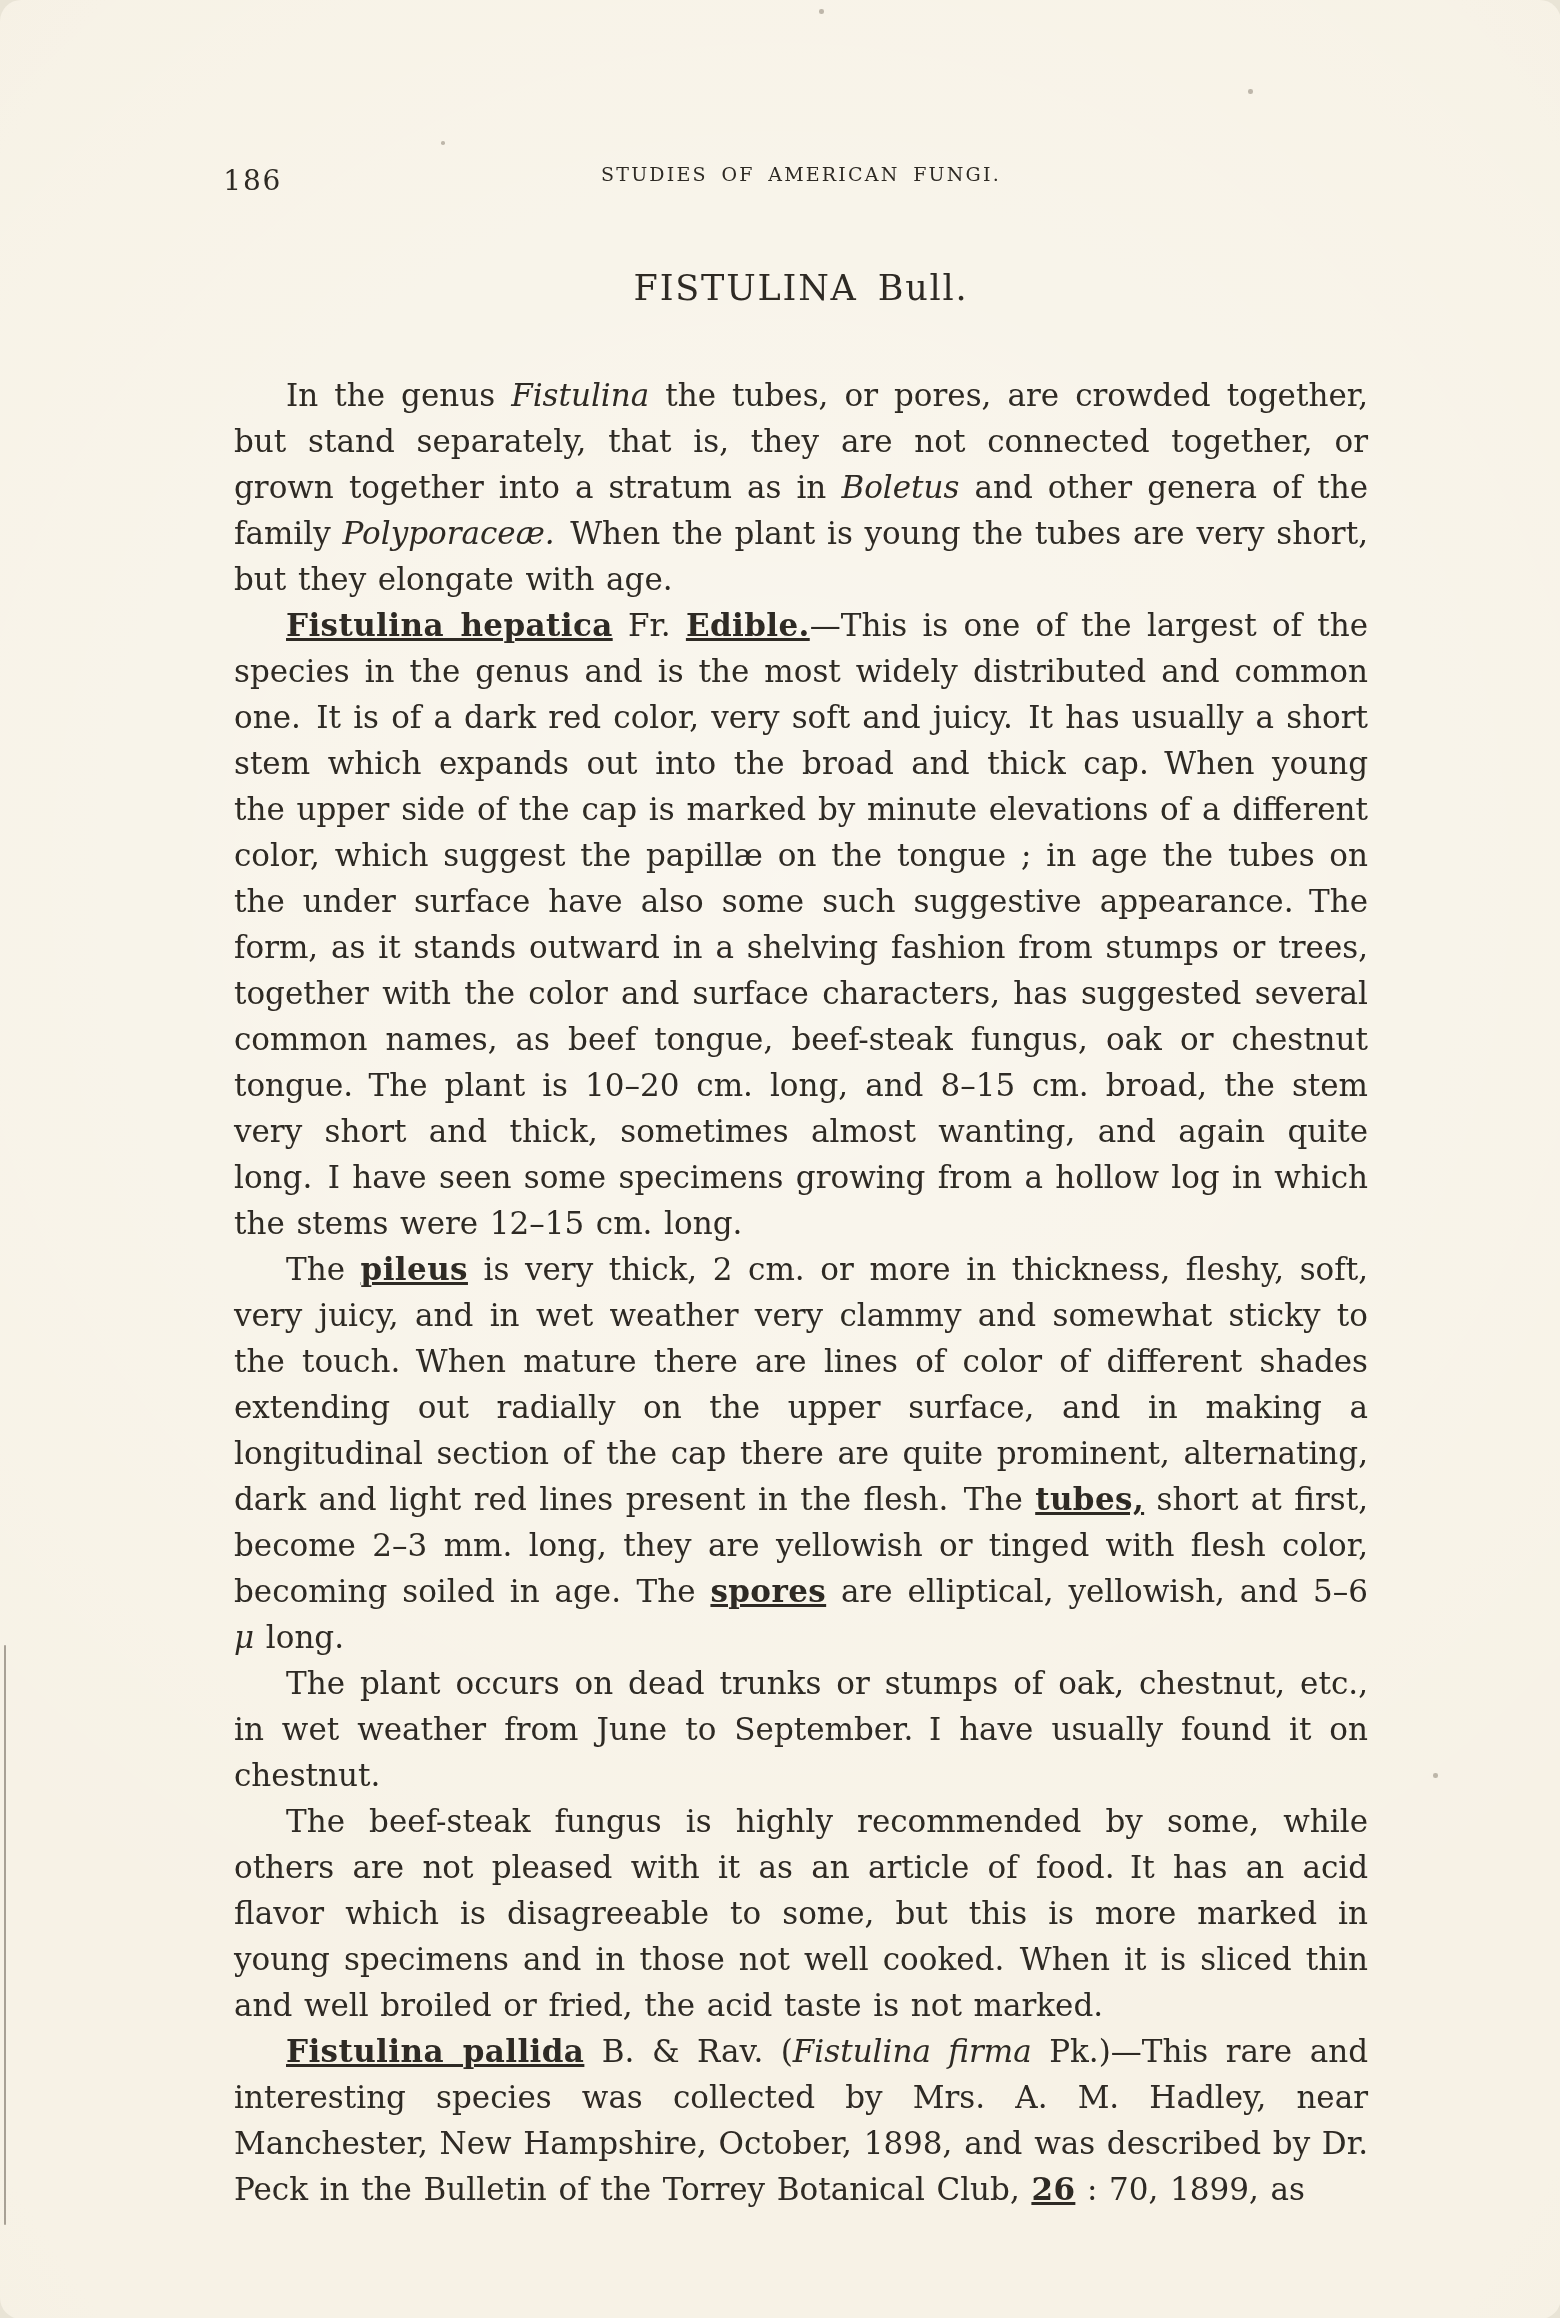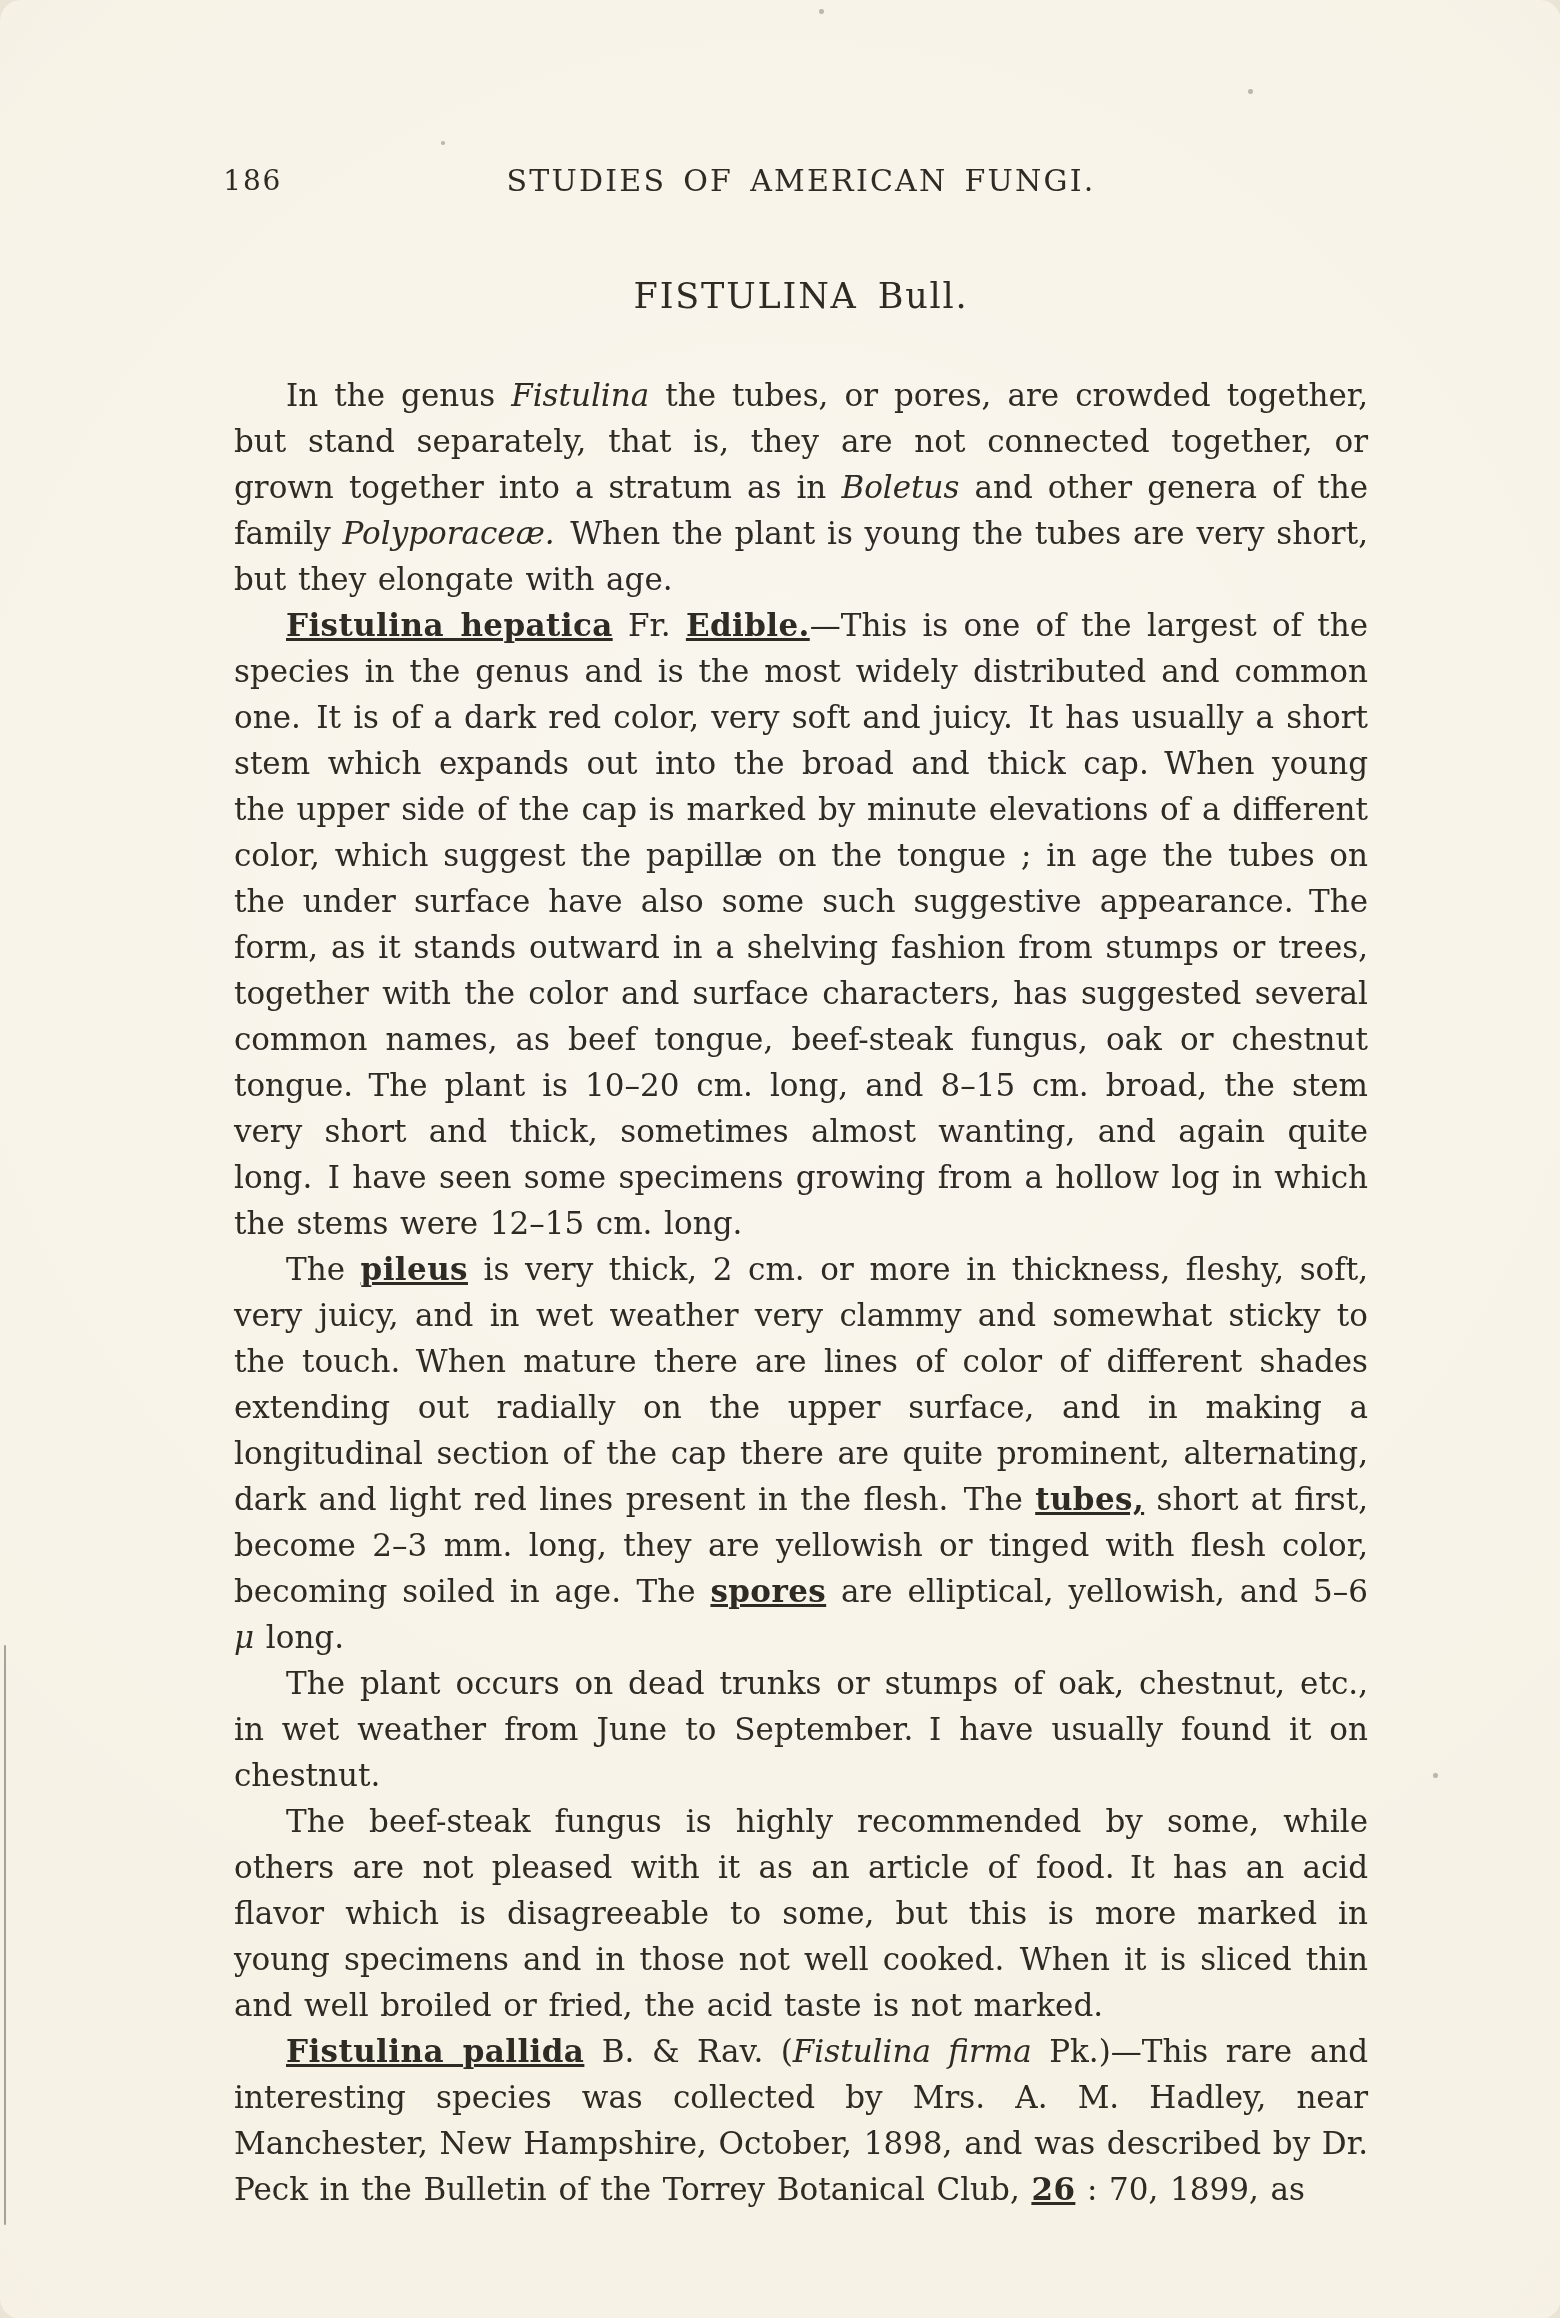--- a/index.html
+++ b/index.html
@@ -33,28 +33,28 @@
     text-align:center;
     height:37px;
   }
   .page-number{
     position:absolute;
     left:-10.7px; top:0.9px;
     font-size:28px;
     letter-spacing:1.8px;
   }
   .running-header{
-    font-size:30px;
+    font-size:19px;
     letter-spacing:2.2px;
     word-spacing:5.4px;
   }
   .title{
     position:absolute;
     top:263px; left:0; right:0;
-    margin:13px;
+    margin:5px;
     text-align:center;
     font-size:35px;
     font-weight:normal;
     letter-spacing:1.8px;
     word-spacing:7.1px;
   }
   .article-body{
     position:absolute;
     top:332px; left:0;
     width:1134px;

